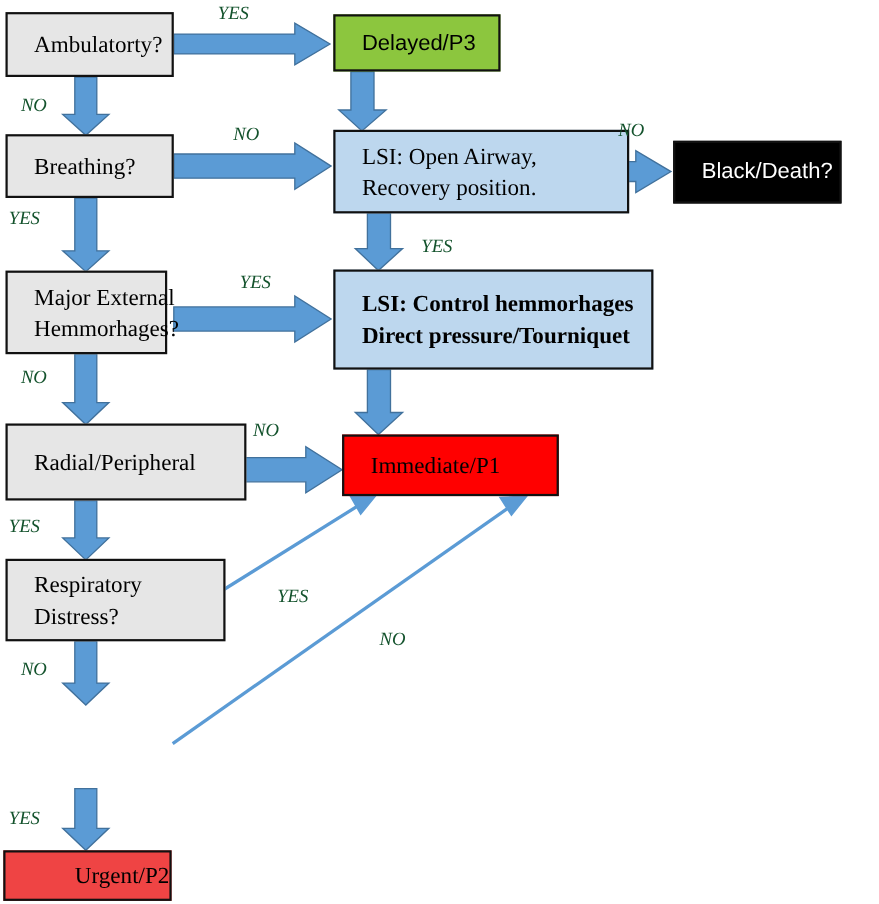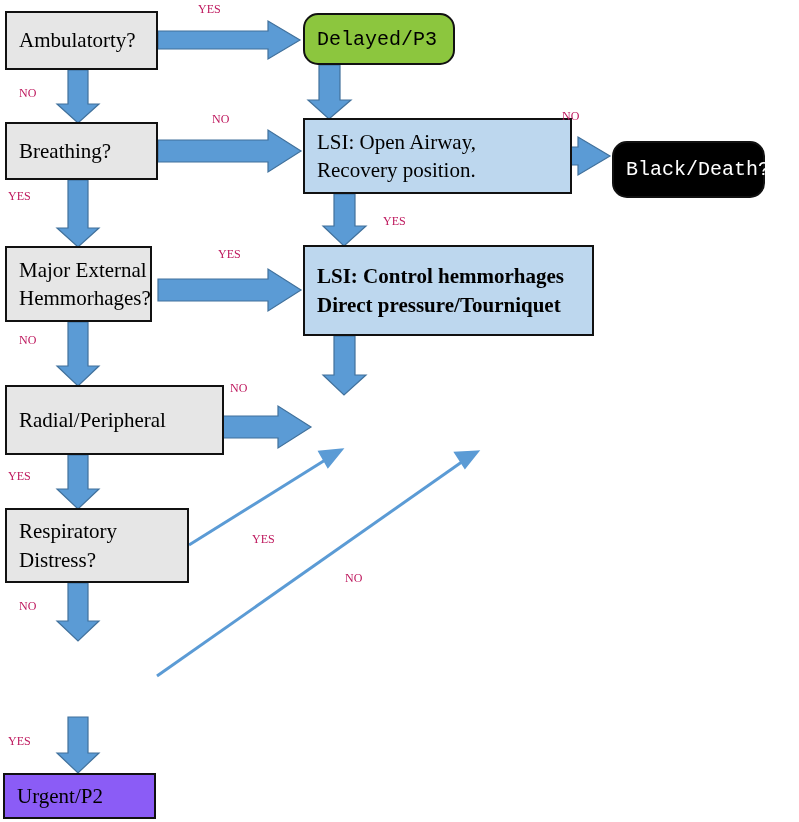--- a/index.html
+++ b/index.html
@@ -15,47 +15,47 @@
     overflow: hidden;
     font-family: "Liberation Serif", serif;
   }
   .node {
     position: absolute;
     box-sizing: border-box;
     border: 2px solid #111111;
     display: flex;
     flex-direction: column;
     justify-content: center;
-    padding-left: 12px;
+    padding-left: 24px;
     font-family: "Liberation Serif", serif;
     font-size: 21px;
     line-height: 1.35;
     color: #000000;
   }
   .node.gray   { background: #e6e6e6; }
   .node.green  { background: #8cc63e; }
   .node.lightblue { background: #bdd7ee; }
   .node.black  { background: #000000; color: #ffffff; }
   .node.red    { background: #ff0000; }
-  .node.yellow { background: #8b5cf6; }
+  .node.yellow { background: #ef4444; text-align: right; }
   .node.sans {
-    font-family: Liberation Mono, monospace;
+    font-family: Liberation Sans, sans-serif;
     font-size: 20px;
-    border-radius: 15px;
   }
   .node .ln { display: block; white-space: nowrap; }
   .node.spaced .ln + .ln { }
 
   .label {
     position: absolute;
     font-family: "Liberation Serif", serif;
-    font-size: 12px;
-    color: #be185d;
+    font-size: 17px;
+    color: #14532d;
     white-space: nowrap;
     line-height: 1;
+    font-style: italic;
   }
   svg.edges {
     position: absolute;
     left: 0;
     top: 0;
     width: 799px;
     height: 822px;
     pointer-events: none;
   }
 </style>
@@ -117,40 +117,43 @@
 
   <div class="node gray" style="left:5px; top:122px; width:153px; height:58px;">
     <span class="ln">Breathing?</span>
   </div>
 
   <div class="node lightblue" style="left:303px; top:118px; width:269px; height:76px;">
     <span class="ln">LSI: Open Airway,</span>
     <span class="ln">Recovery position.</span>
   </div>
 
-  <div class="node black sans" style="left:612px; top:141px; width:153px; height:57px;">
+  <div class="node black sans" style="left:612px; top:128px; width:153px; height:57px;">
     <span class="ln">Black/Death?</span>
   </div>
 
   <div class="node gray" style="left:5px; top:246px; width:147px; height:76px;">
     <span class="ln">Major External</span>
     <span class="ln">Hemmorhages?</span>
   </div>
 
   <div class="node lightblue spaced" style="left:303px; top:245px; width:291px; height:91px;font-weight:bold;">
     <span class="ln">LSI: Control hemmorhages</span>
     <span class="ln">Direct pressure/Tourniquet</span>
   </div>
 
   <div class="node gray" style="left:5px; top:385px; width:219px; height:70px;">
     <span class="ln">Radial/Peripheral</span>
   </div>
 
+  <div class="node red" style="left:311px; top:395px; width:197px; height:56px;">
+    <span class="ln">Immediate/P1</span>
+  </div>
 
-  <div class="node gray" style="left:5px; top:508px; width:184px; height:75px;">
+  <div class="node gray" style="left:5px; top:508px; width:200px; height:75px;">
     <span class="ln">Respiratory</span>
     <span class="ln">Distress?</span>
   </div>
 
 
   <div class="node yellow" style="left:3px; top:773px; width:153px; height:46px;">
     <span class="ln">Urgent/P2</span>
   </div>
 
   <div class="label" style="left:198px; top:3px;">YES</div>

